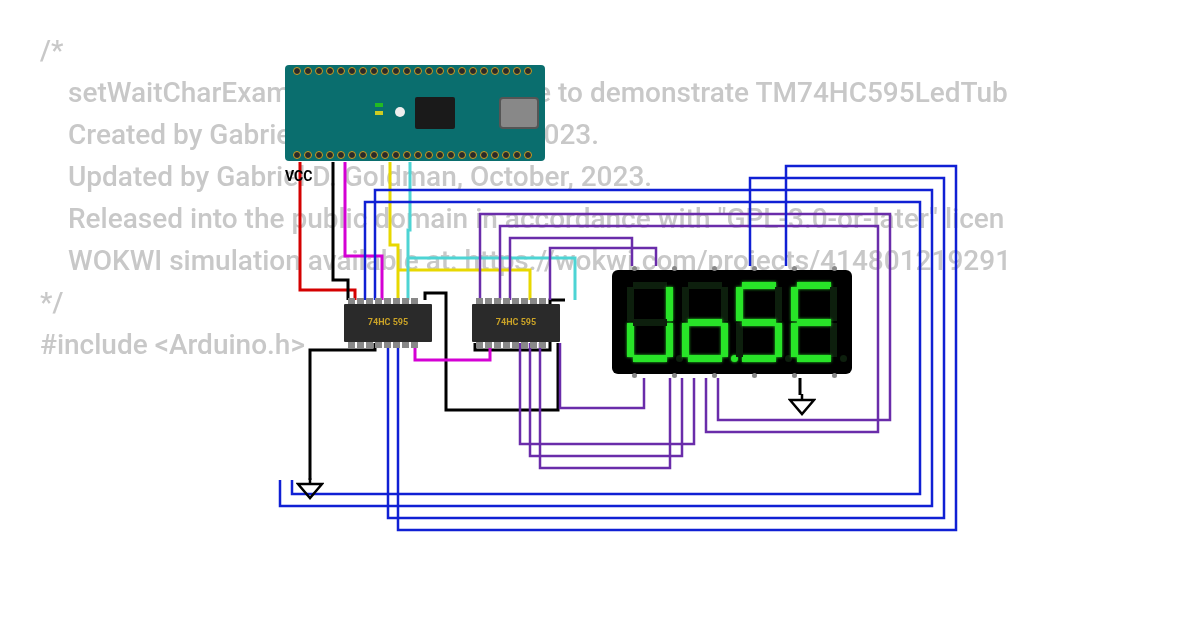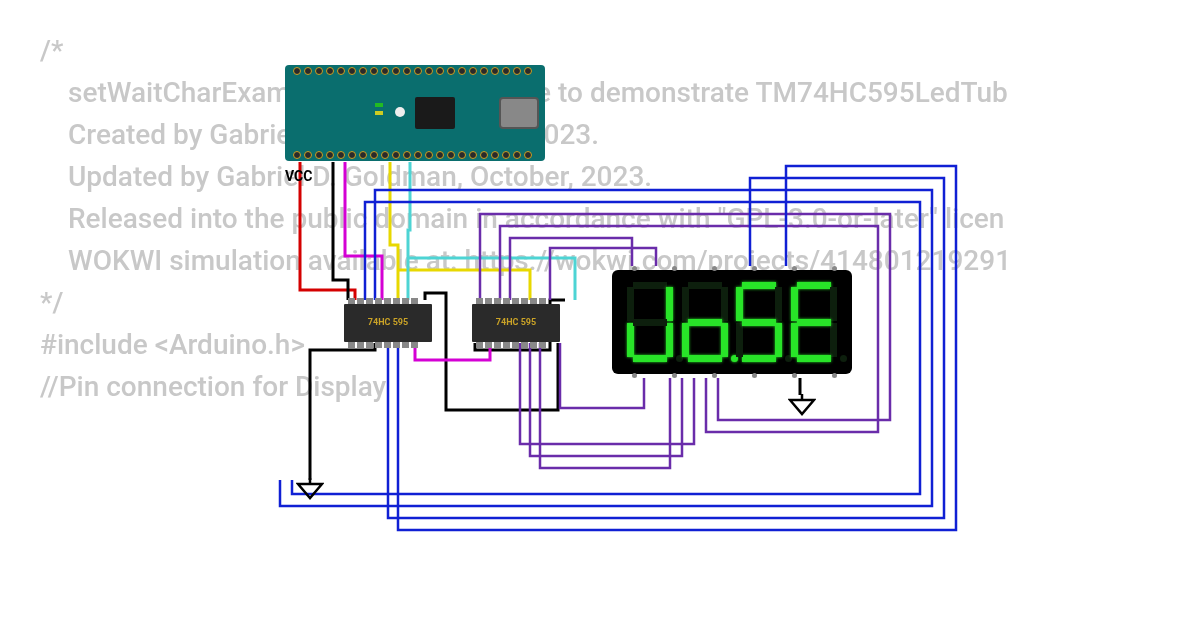--- a/index.html
+++ b/index.html
@@ -171,21 +171,20 @@
   <div class="code-line">/*</div>
   <div class="code-line code-indent">setWaitCharExample.ino - Example file to demonstrate TM74HC595LedTub</div>
   <div class="code-line code-indent">Created by Gabriel D. Goldman, May, 2023.</div>
   <div class="code-line code-indent">Updated by Gabriel D. Goldman, October, 2023.</div>
   <div class="code-line code-indent">Released into the public domain in accordance with "GPL-3.0-or-later" licen</div>
   <div class="code-line code-indent"></div>
   <div class="code-line code-indent">WOKWI simulation available at: https://wokwi.com/projects/414801219291</div>
   <div class="code-line">*/</div>
   <div class="code-line">#include &lt;Arduino.h&gt;</div>
   <div class="code-line"></div>
-  <div class="code-line">//Pin connection for Display</div>
 </div>
 
 <div class="circuit-layer">
 
   <svg class="wires-svg">
 
     <path d="M 300 162 L 300 290 L 355 290 L 355 300" stroke="#d40000" stroke-width="3" fill="none"></path>
 
     <path d="M 333 162 L 333 280 L 348 280 L 348 300" stroke="#000" stroke-width="3" fill="none"></path>
     <path d="M 310 480 L 310 350 L 375 350 L 375 343" stroke="#000" stroke-width="3" fill="none"></path>

